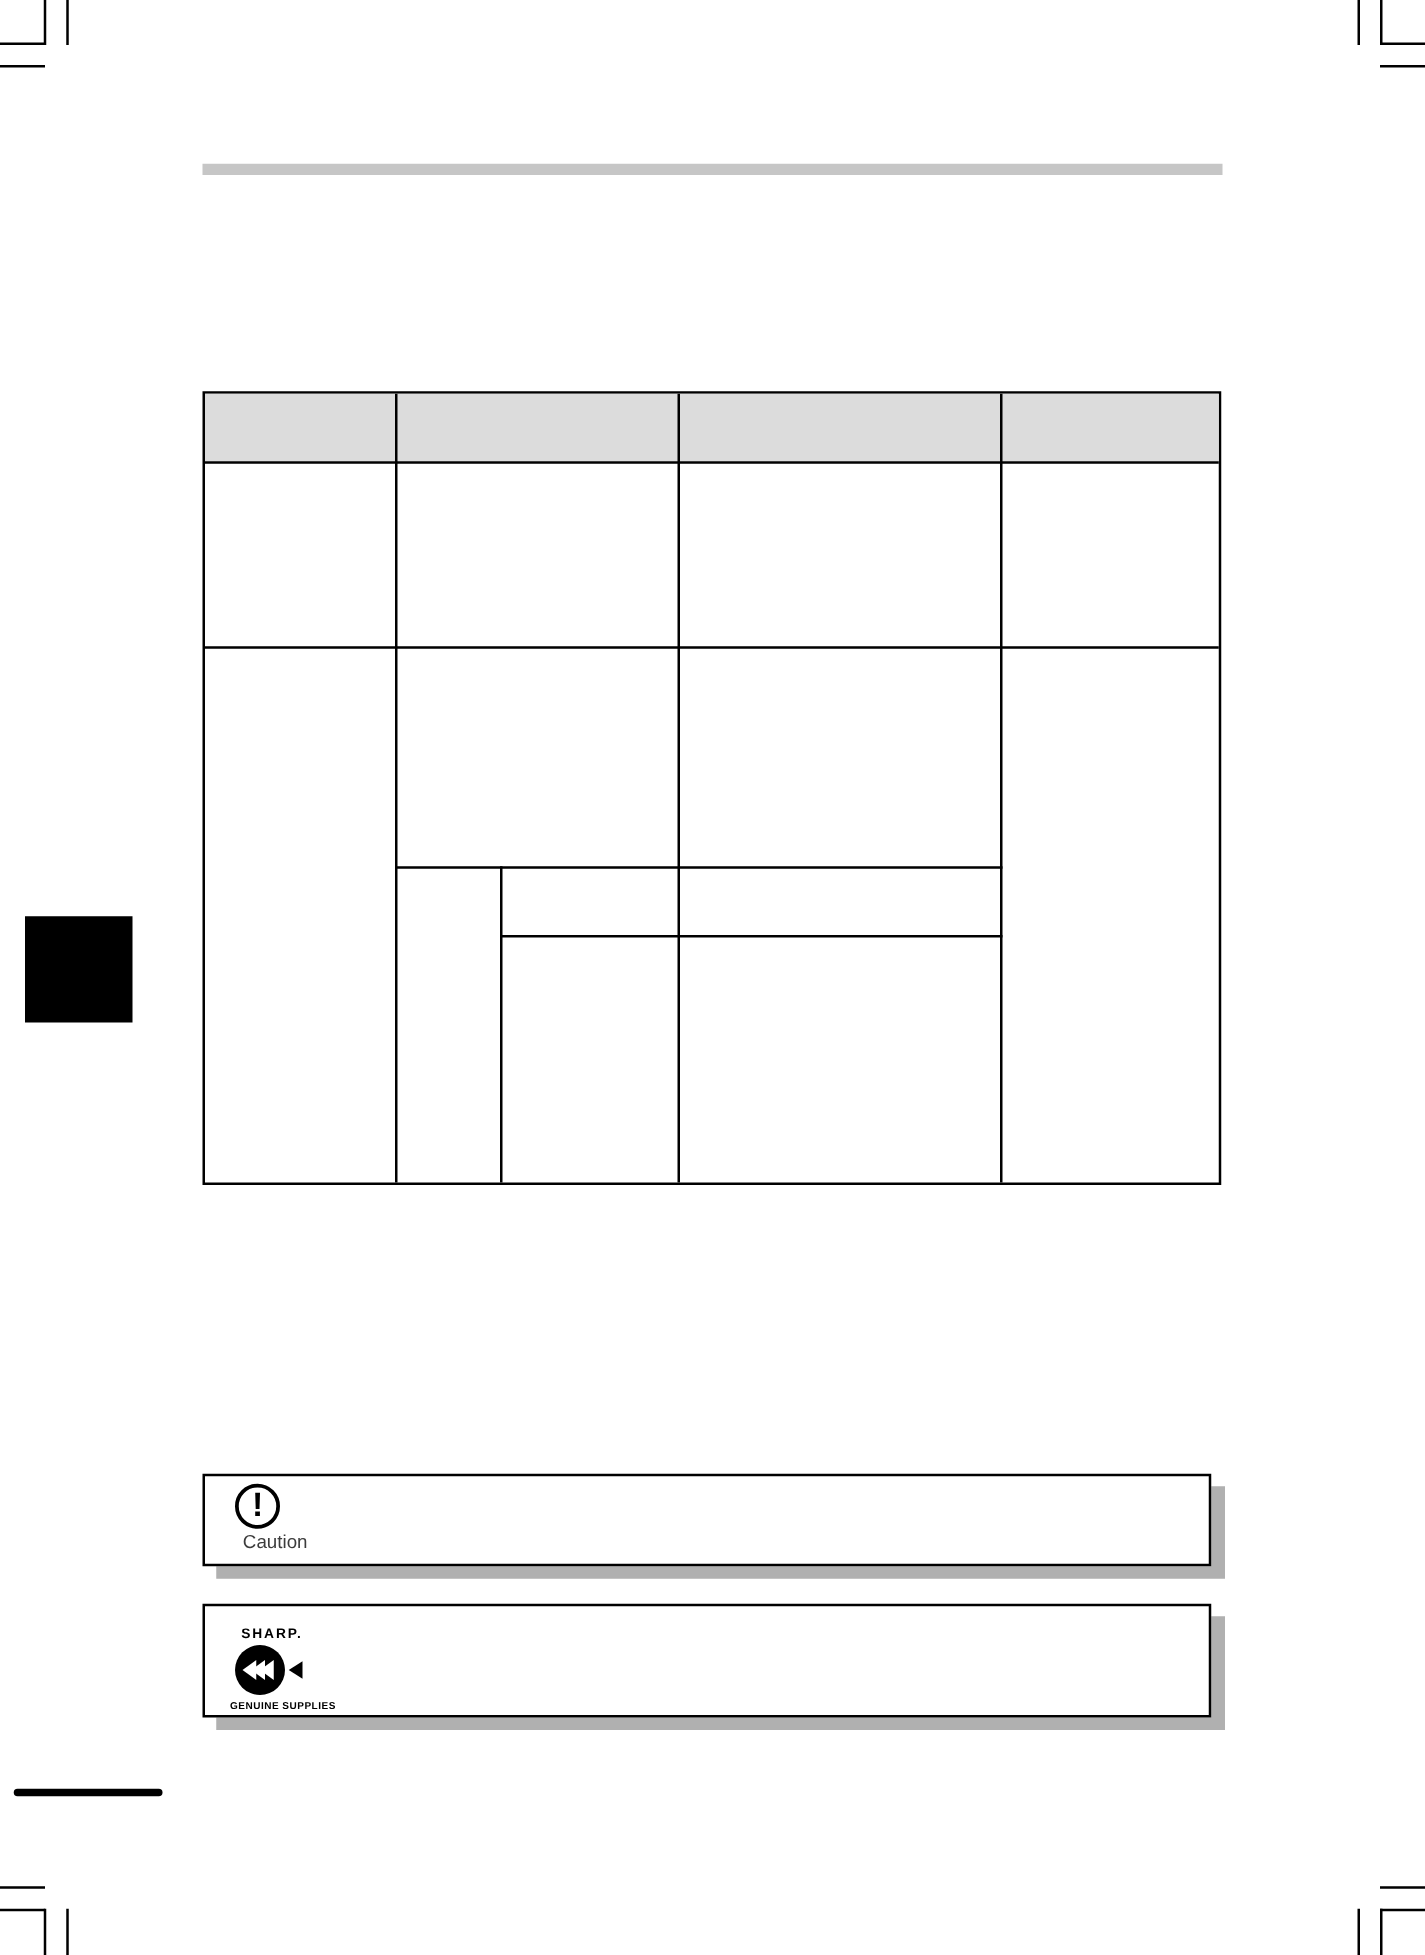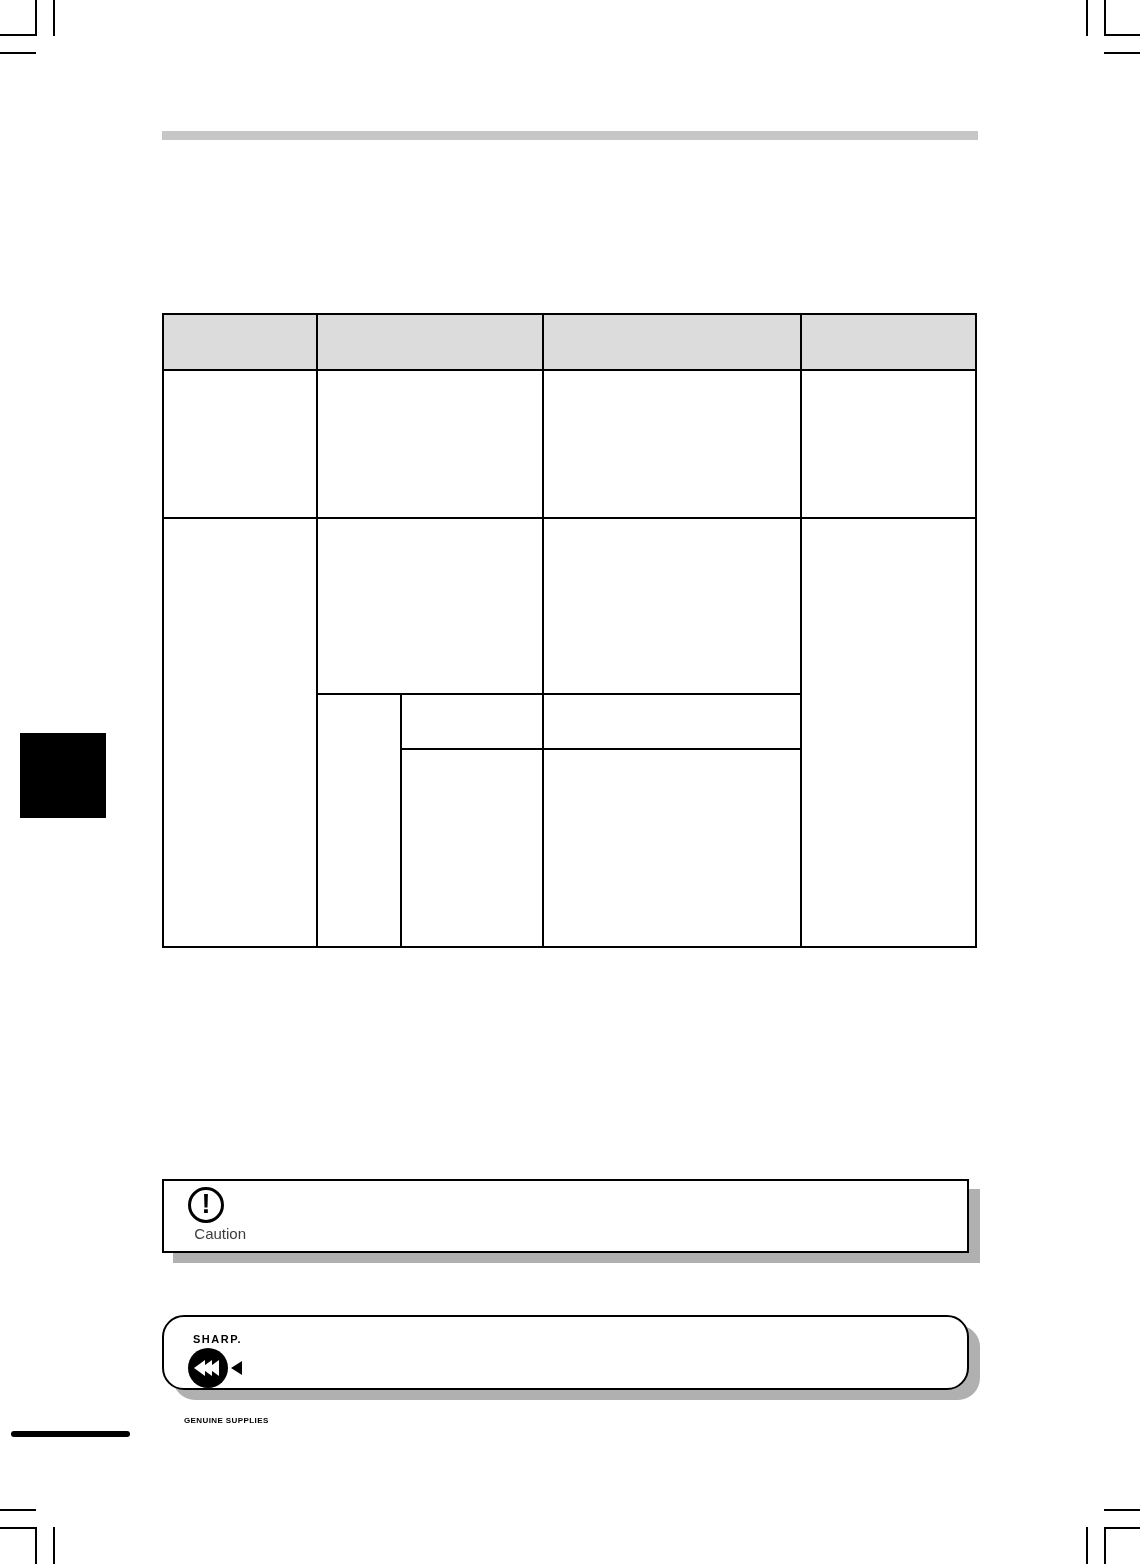--- a/index.html
+++ b/index.html
@@ -35,21 +35,21 @@
   .hc0{left:0;width:152px;} .hc1{left:154px;width:224px;}
   .hc2{left:380px;width:256px;} .hc3{left:638px;width:173px;}
   
   .side-tab{position:absolute;left:20px;top:733px;width:86px;height:85px;background:var(--line);}
   
   .shadow-box{
     position:absolute;left:162px;background:#fff;border:2px solid var(--line);
     box-sizing:border-box;box-shadow:11px 10px 0 0 var(--shadow);
   }
   .caution-box{top:1179px;width:807px;height:74px;}
-  .supplies-box{top:1315px;width:807px;height:75px;border-radius:22px;}
+  .supplies-box{top:1283px;width:807px;height:91px;}
   .excl-circle{
     position:absolute;left:24px;top:6px;width:30px;height:30px;
     border:3px solid var(--line);border-radius:50%;background:#fff;
     display:flex;align-items:center;justify-content:center;
   }
   .excl-glyph{font-weight:bold;font-size:27px;line-height:30px;color:var(--line);transform:translateY(-1px);}
   .caution-label{
     position:absolute;left:2px;top:44px;width:80px;text-align:right;
     font-size:15px;color:var(--caution-text);
   }
@@ -58,21 +58,21 @@
     letter-spacing:1.5px;color:var(--line);
   }
   .rewind{position:absolute;left:24px;top:31px;width:40px;height:40px;}
   .side-tri{
     position:absolute;left:67px;top:44px;width:0;height:0;
     border-top:7px solid transparent;border-bottom:7px solid transparent;
     border-right:11px solid var(--line);
   }
   .caption{
     position:absolute;left:20px;top:75px;font-size:8px;font-weight:bold;
-    letter-spacing:0.4px;color:var(--line);margin-top:24px;
+    letter-spacing:0.4px;color:var(--line);
   }
   .footer-rule{position:absolute;left:11px;top:1431px;width:119px;height:6px;background:var(--line);border-radius:3px;}
 </style>
 </head>
 <body>
 
 <div class="page">
 
   <div>
     <div class="mark" style="left:35px;top:0;width:2px;height:36px;"></div>

